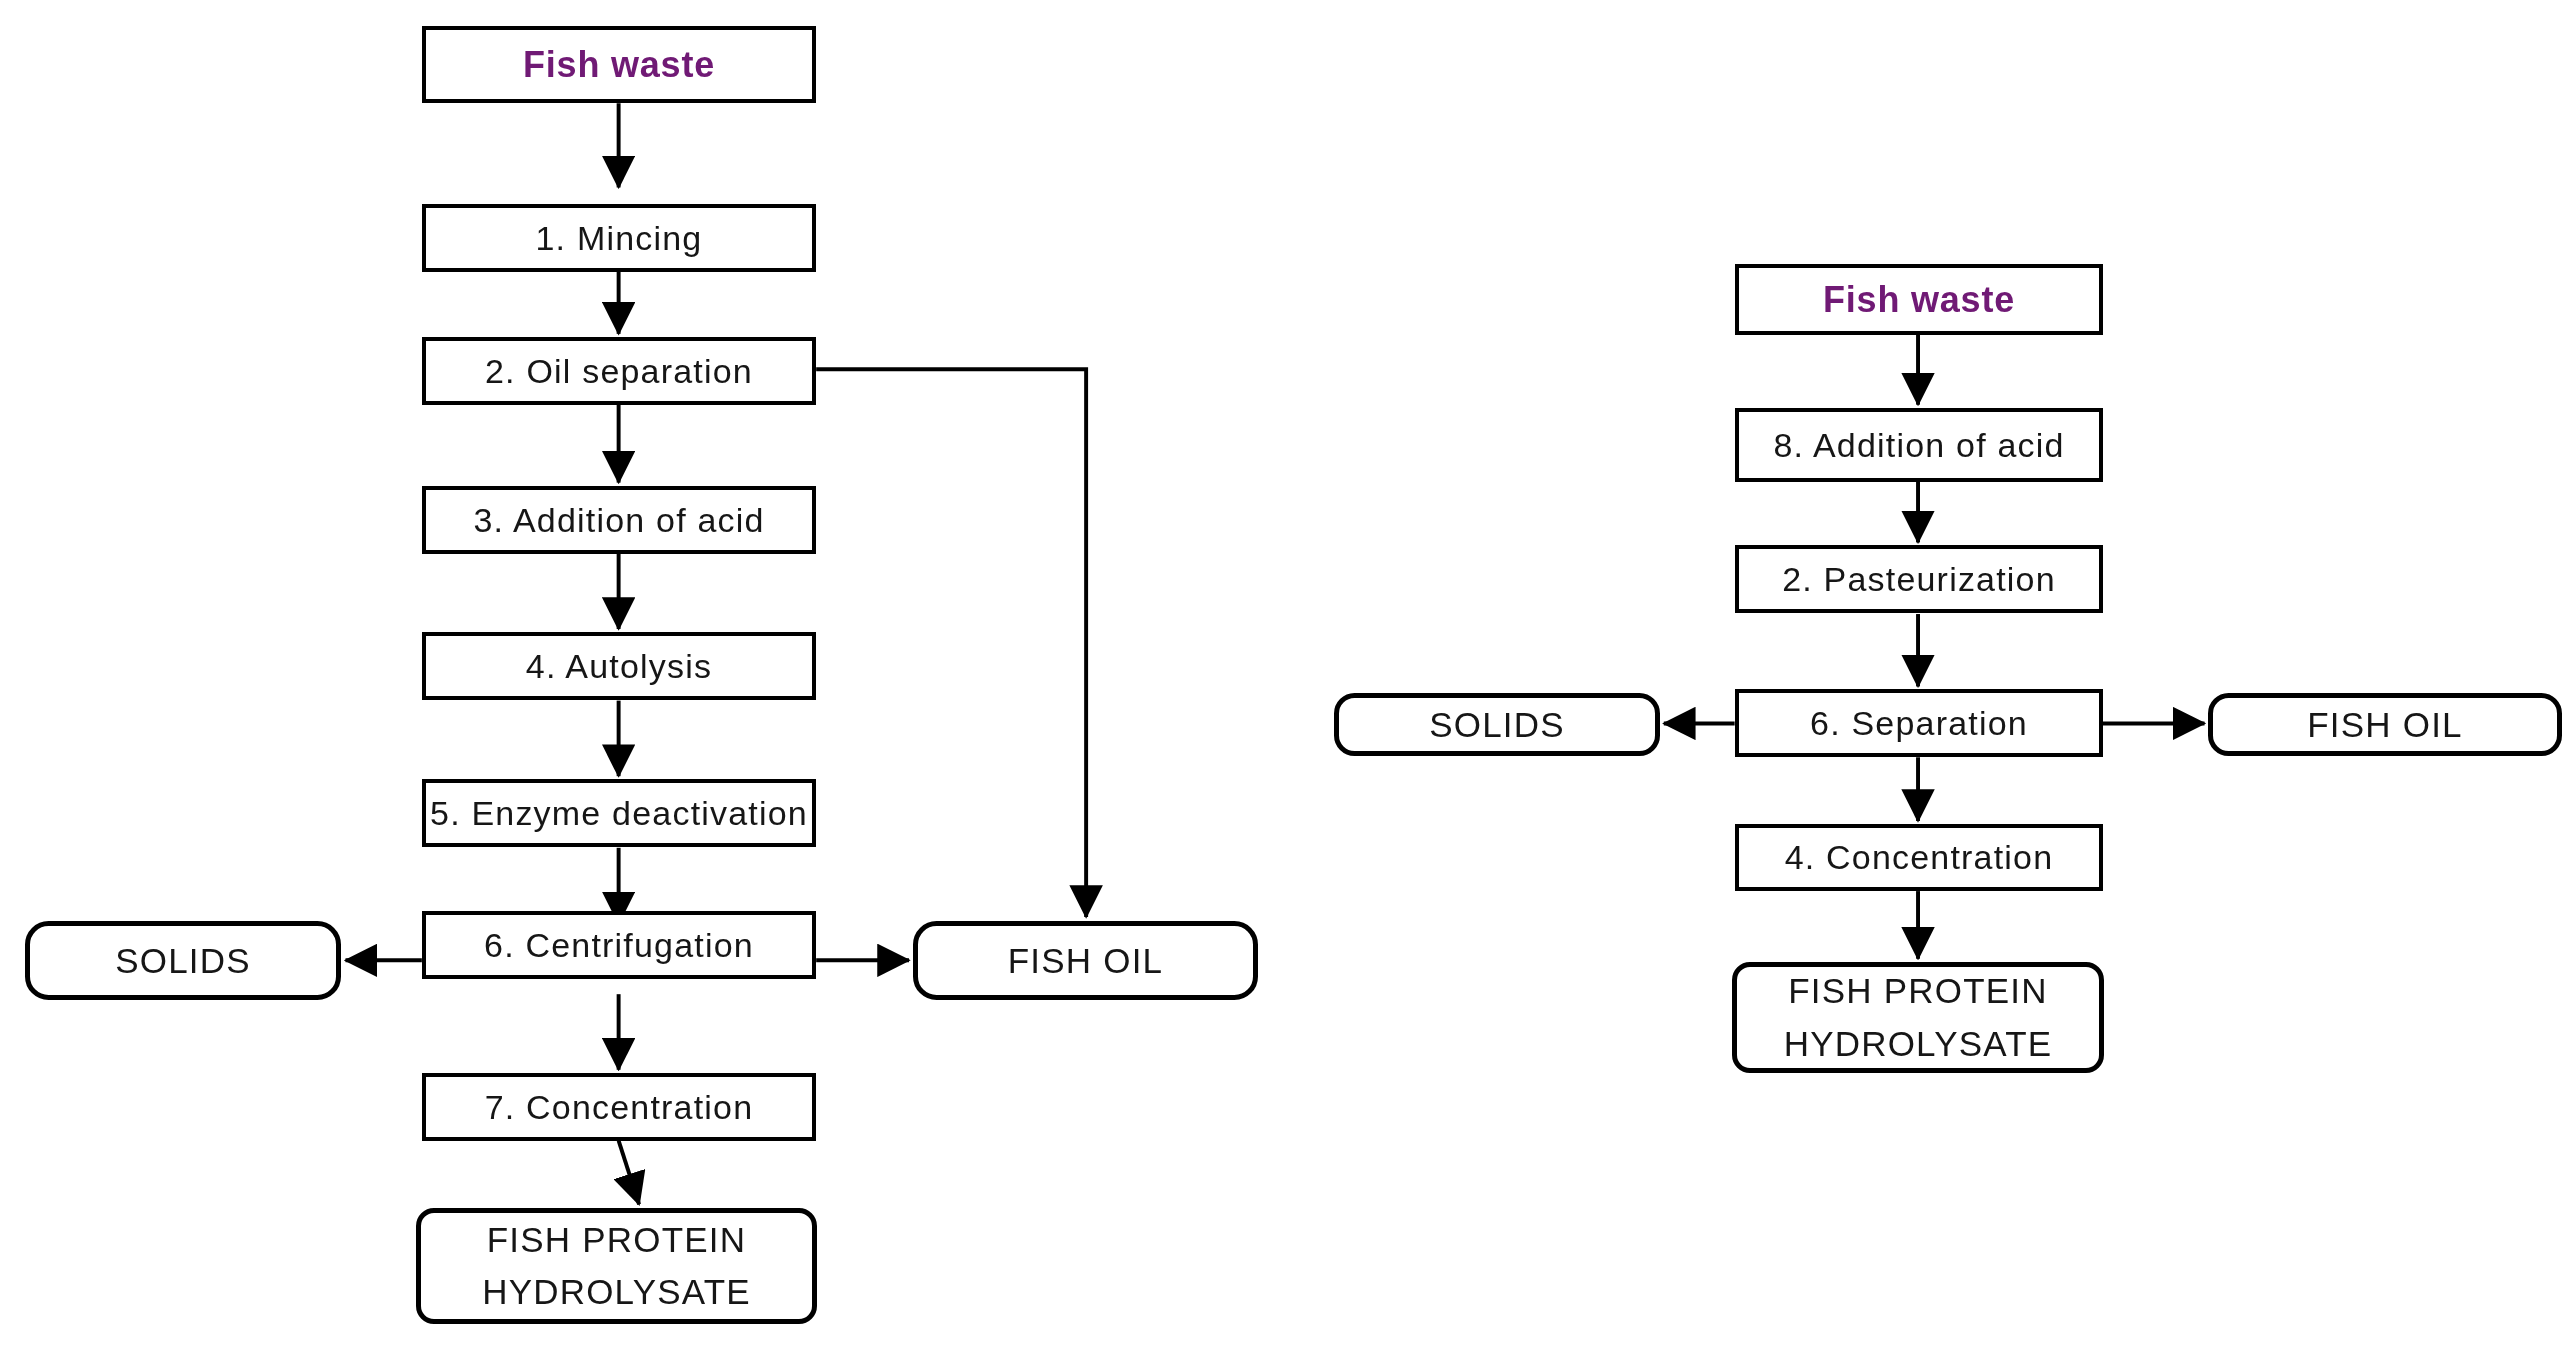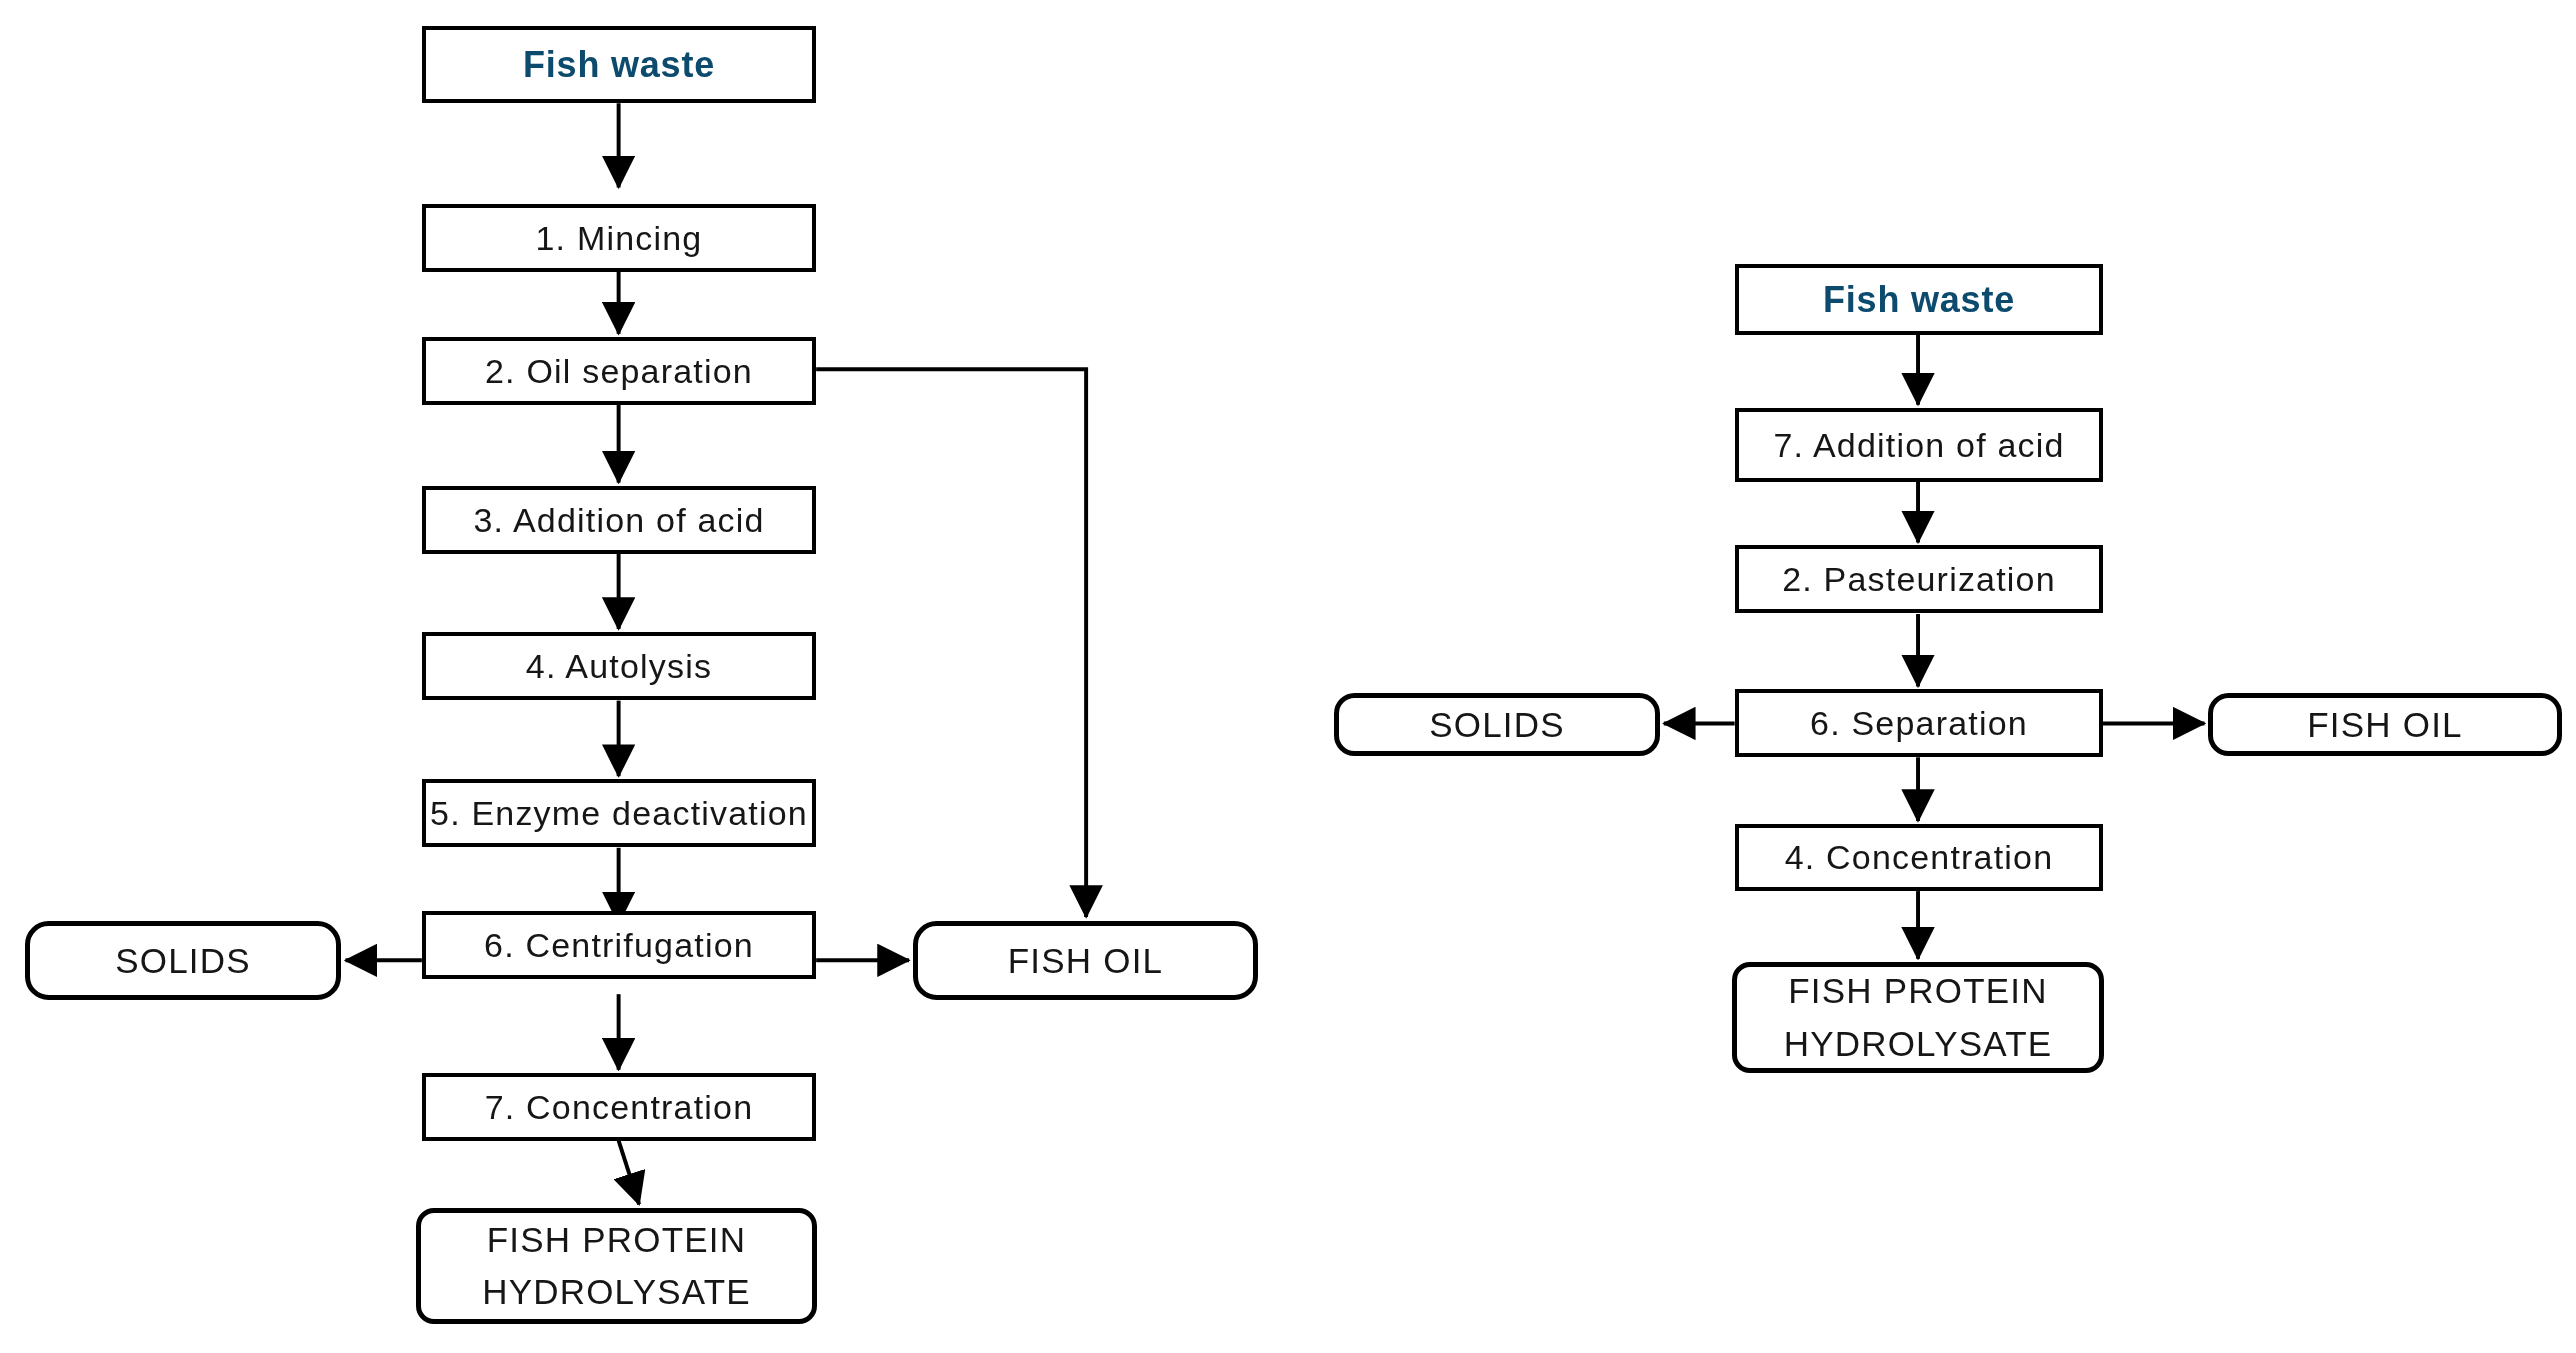--- a/index.html
+++ b/index.html
@@ -34,21 +34,21 @@
     text-align: center;
     color: #161616;
     font-size: 34px;
     letter-spacing: 1.2px;
     line-height: 1.25;
   }
   .node.source {
     font-weight: 700;
     font-size: 36px;
     letter-spacing: 0.8px;
-    color: #0c4a6e;
+    color: #701a75;
   }
   .node.terminal {
     border-width: 5.5px;
     border-radius: 23.6px;
     font-size: 35px;
   }
   .node.product {
     border-width: 5.5px;
     border-radius: 18px;
     font-size: 35px;
@@ -130,21 +130,21 @@
         <span>HYDROLYSATE</span>
       </div>
     </div>
   </div>
 
   <div>
     <div class="node source" style="left:1735px; top:264px; width:368px; height:71px;">
       <span>Fish waste</span>
     </div>
     <div class="node" style="left:1735px; top:408px; width:368px; height:74px;">
-      <span>7. Addition of acid</span>
+      <span>8. Addition of acid</span>
     </div>
     <div class="node" style="left:1735px; top:545px; width:368px; height:68px;">
       <span>2. Pasteurization</span>
     </div>
     <div class="node" style="left:1735px; top:689px; width:368px; height:68px;">
       <span>6. Separation</span>
     </div>
     <div class="node" style="left:1735px; top:824px; width:368px; height:67px;text-align:right;">
       <span>4. Concentration</span>
     </div>

